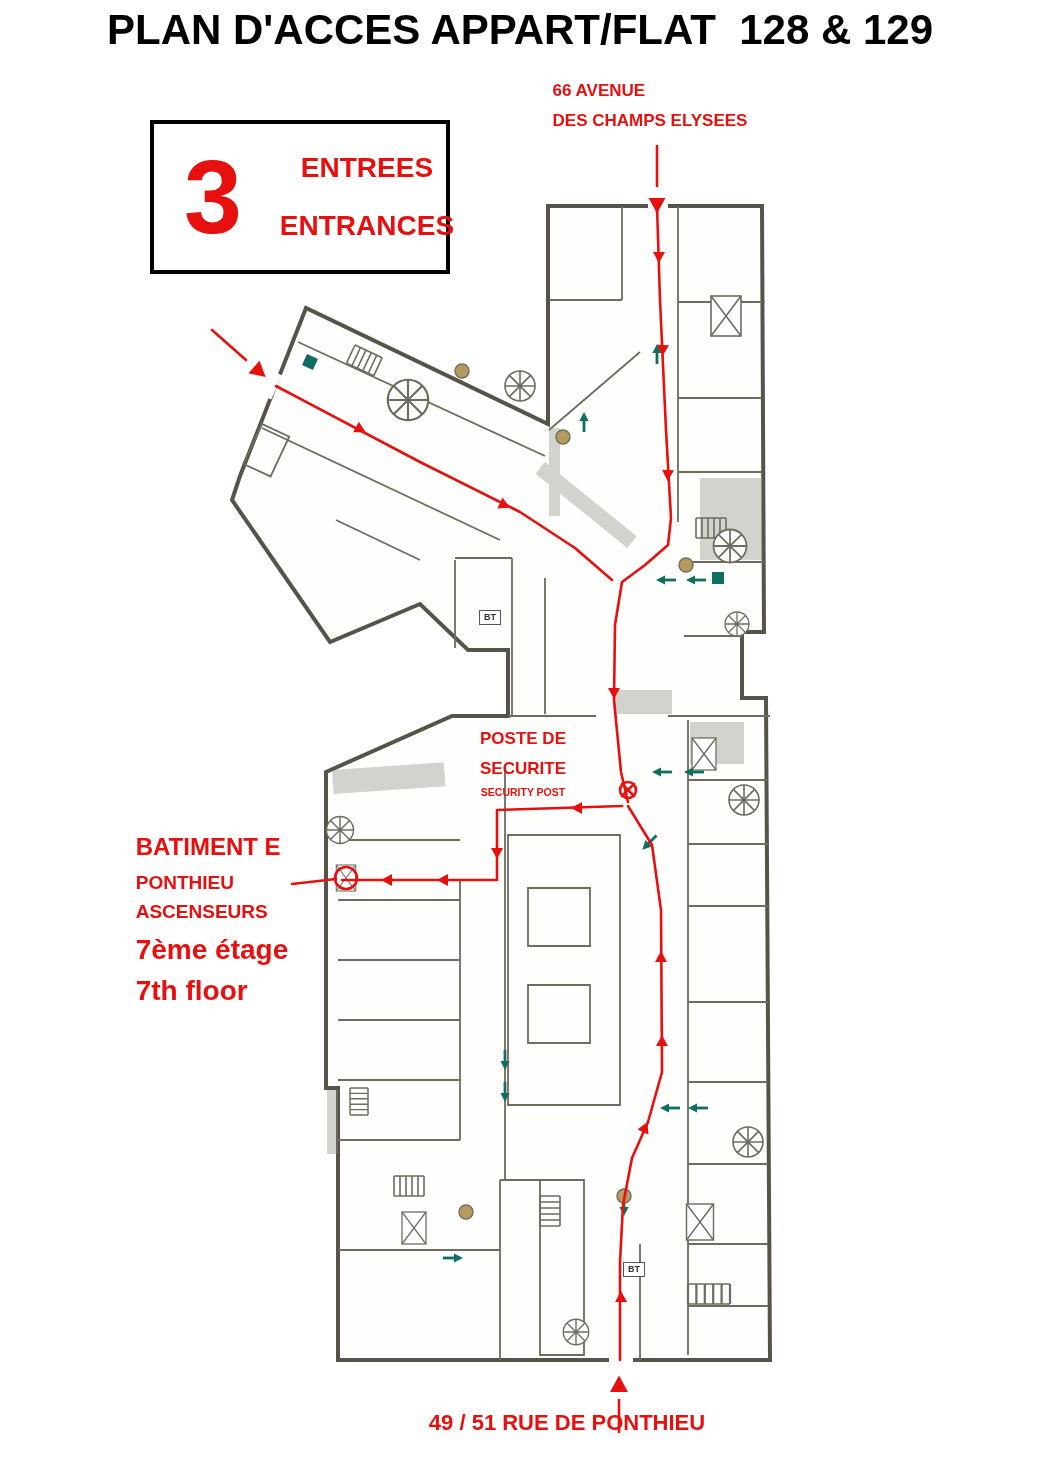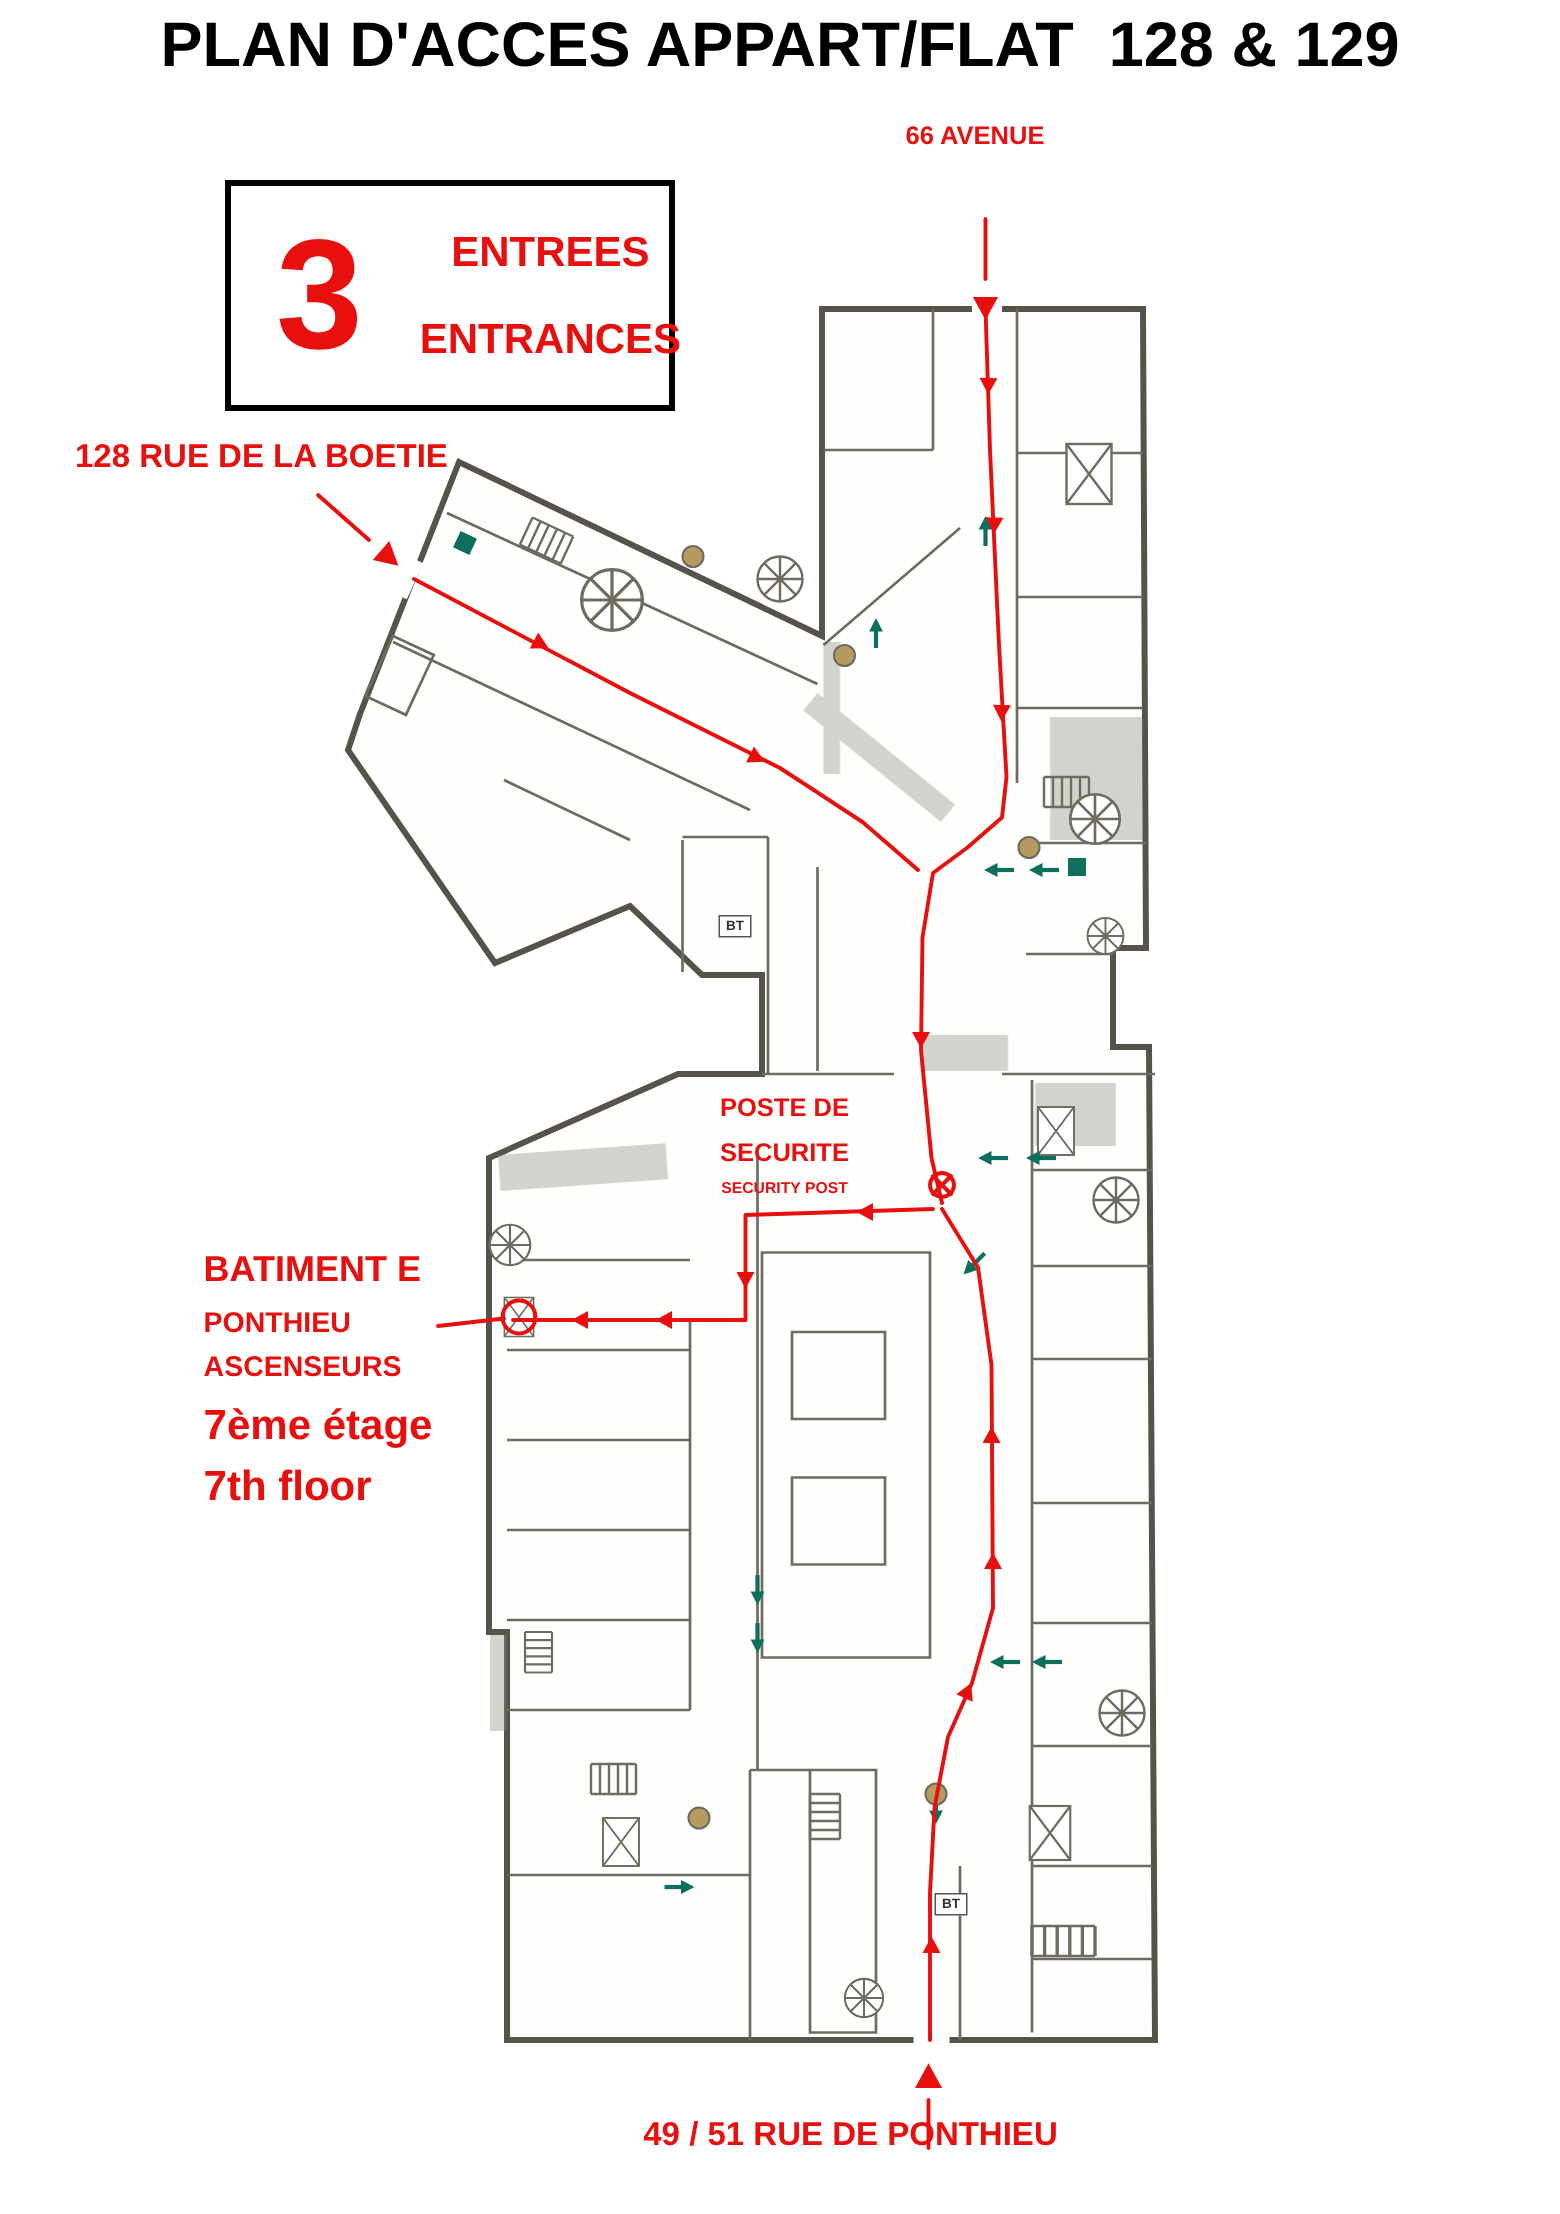--- a/index.html
+++ b/index.html
@@ -183,31 +183,31 @@
       <use href="#rah" transform="translate(662,1046) rotate(-90)"></use>
       <use href="#rah" transform="translate(643,1132) rotate(-66)"></use>
       <use href="#rah" transform="translate(621,1302) rotate(-90)"></use>
     </g>
   </svg>
 
   <div class="page-title">PLAN D'ACCES APPART/FLAT  128 &amp; 129</div>
 
   <div class="lbl avenue">
     <div>66 AVENUE</div>
+    <div>DES CHAMPS ELYSEES</div>
   </div>
 
   <div class="entr-box">
     <div class="entr-num">3</div>
     <div class="entr-words">
       <div>ENTREES</div>
       <div>ENTRANCES</div>
     </div>
   </div>
 
-  <div class="lbl boetie">128 RUE DE LA BOETIE</div>
 
   <div class="lbl security">
     <div class="s1">POSTE DE</div>
     <div class="s2">SECURITE</div>
     <div class="s3">SECURITY POST</div>
   </div>
 
   <div class="lbl batiment">
     <div class="b1">BATIMENT E</div>
     <div class="b2">PONTHIEU</div>

